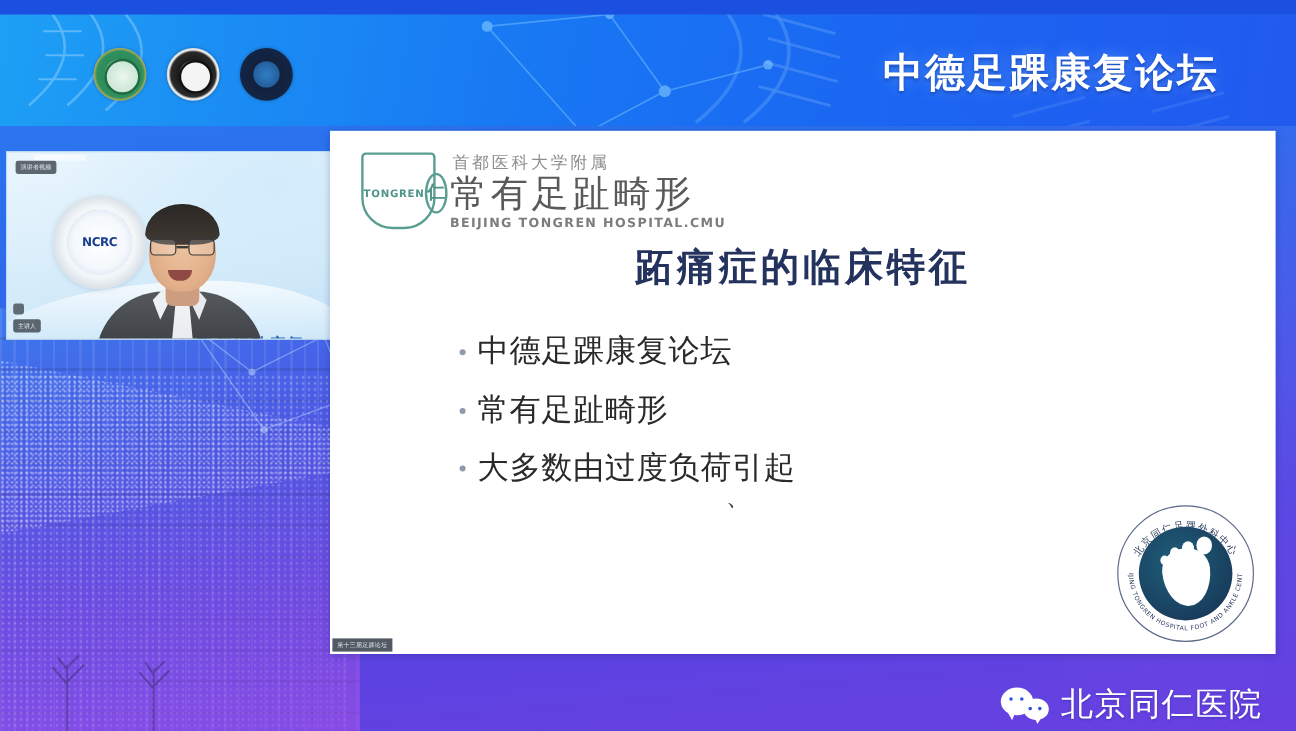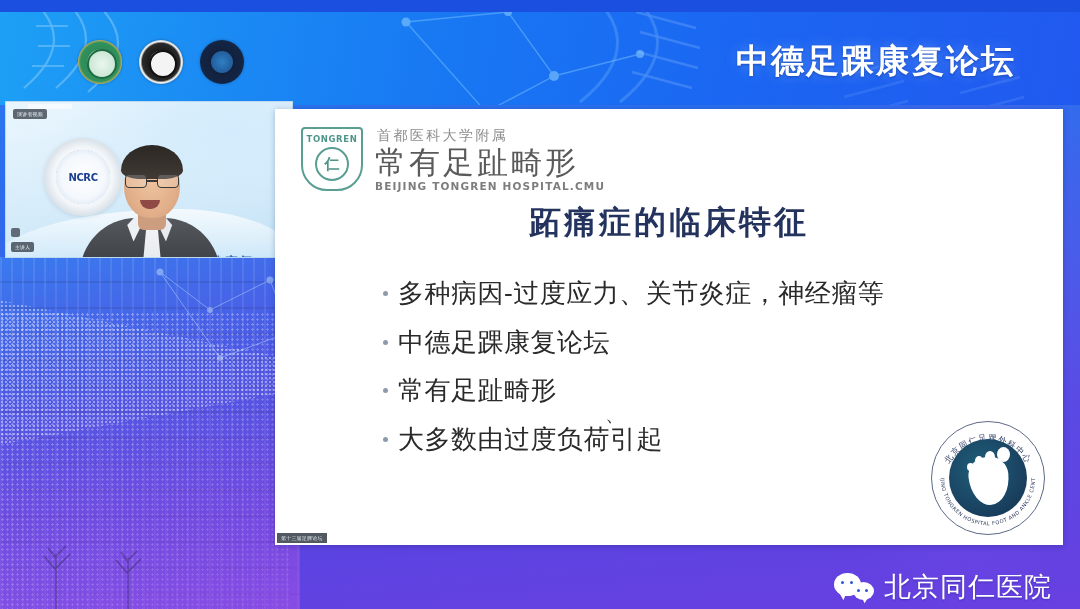--- a/index.html
+++ b/index.html
@@ -122,21 +122,21 @@
     position: absolute; right: 64px; top: 27px;
     font-family: "DejaVu Sans", "Liberation Sans", sans-serif;
     font-size: 33px; font-weight: 700; color: #ffffff;
     letter-spacing: 2px;
     text-shadow: 0 1px 3px rgba(0,40,140,.55), 0 0 12px rgba(180,220,255,.35);
     white-space: nowrap;
   }
 
   
   .video-panel {
-    position: absolute; left: 5px; top: 89px; width: 288px; height: 157px;
+    position: absolute; left: 5px; top: 114px; width: 288px; height: 157px;
     background: #dff0fb;
     border: 1px solid #bcd9f0;
     overflow: hidden;
   }
   .vid-bg {
     position: absolute; inset: 0;
     background:
       radial-gradient(ellipse at 78% 18%, rgba(210,235,252,.95), rgba(0,0,0,0) 55%),
       linear-gradient(170deg, #eaf6fd 0%, #dcefFB 40%, #cfe8f8 72%, #bfe0f5 100%);
   }
@@ -248,21 +248,21 @@
   }
   .slide-logo {
     position: absolute; left: 26px; top: 18px;
     display: flex; align-items: center; gap: 12px;
   }
   .tr-shield {
     width: 62px; height: 64px; position: relative;
     border: 2px solid #5a9e92;
     border-radius: 4px 4px 26px 26px;
     background: #ffffff;
-    display: flex; flex-direction: column; align-items: center;
+    display: flex; flex-direction: row; align-items: center;
   }
   .tr-shield-top {
     font-family: "DejaVu Sans", sans-serif;
     font-size: 8.5px; font-weight: 700; color: #4f9489;
     letter-spacing: .6px; margin-top: 5px;
   }
   .tr-circle {
     width: 34px; height: 34px; border-radius: 50%;
     border: 2.2px solid #5a9e92; margin-top: 3px;
     display: flex; align-items: center; justify-content: center;
@@ -513,24 +513,20 @@
         <div class="tr-main">常有足趾畸形</div>
         <div class="tr-en">BEIJING TONGREN HOSPITAL.CMU</div>
       </div>
     </div>
 
     <div class="slide-title">跖痛症的临床特征</div>
 
     <div class="bullets">
       <div class="bullet">
         <span class="bullet-dot"></span>
-        <span class="bullet-text">多种病因-过度应力、关节炎症，神经瘤等</span>
-      </div>
-      <div class="bullet">
-        <span class="bullet-dot"></span>
         <span class="bullet-text">中德足踝康复论坛</span>
       </div>
       <div class="bullet">
         <span class="bullet-dot"></span>
         <span class="bullet-text">常有足趾畸形</span>
       </div>
       <div class="bullet">
         <span class="bullet-dot"></span>
         <span class="bullet-text">大多数由过度负荷引起</span>
       </div>

